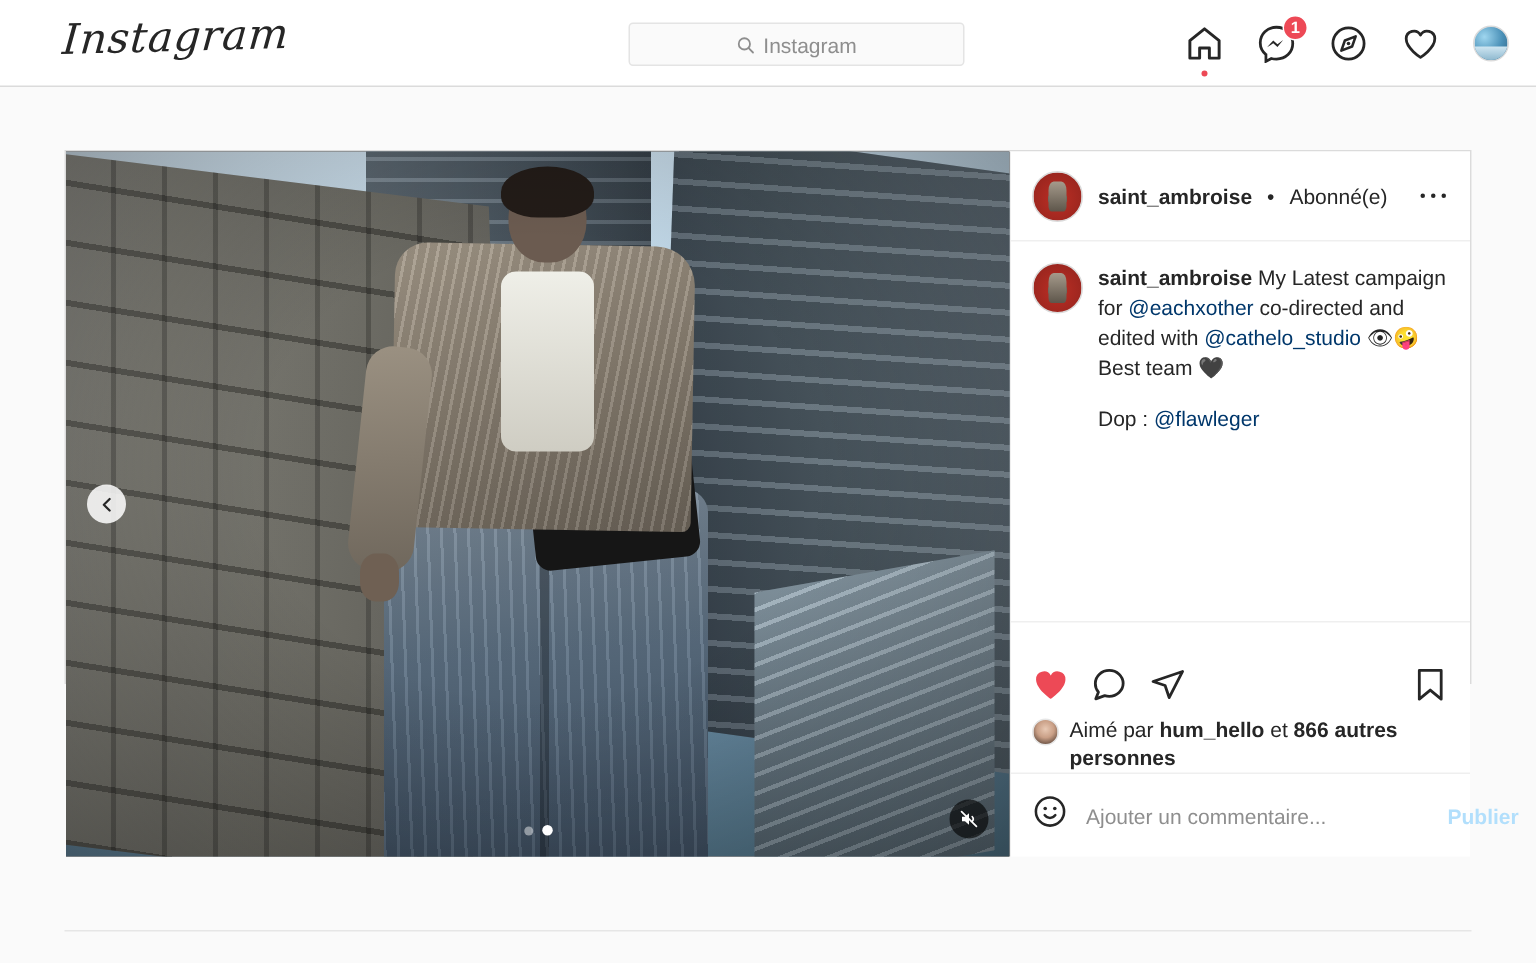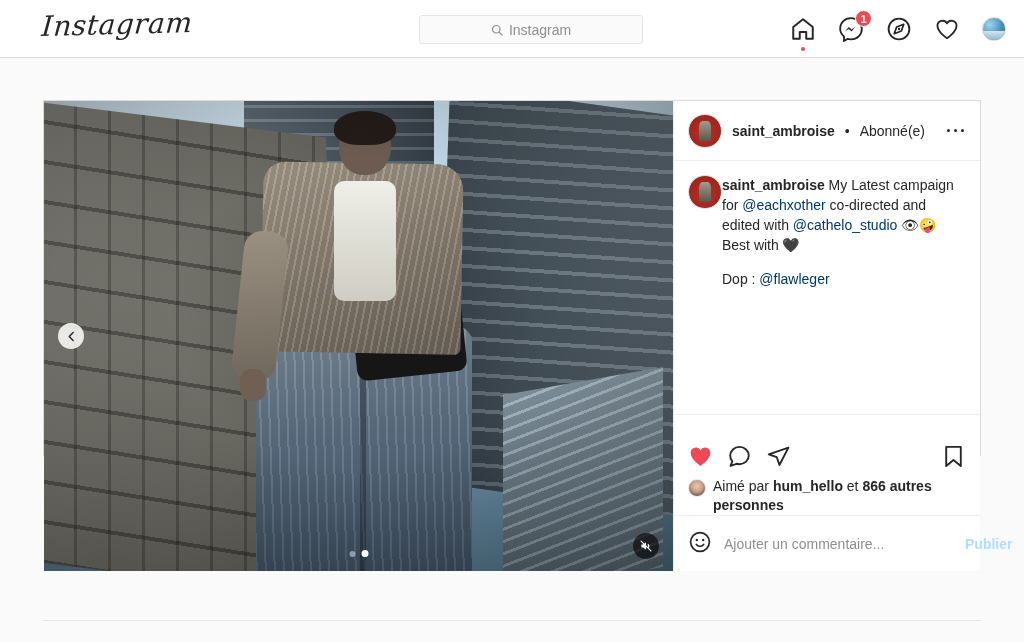--- a/index.html
+++ b/index.html
@@ -225,21 +225,21 @@
   .head-sep { font-size: 14px; color:#262626; }
   .head-follow { font-size: 14px; color:#262626; }
   .more-btn {
     margin-left:auto; display:flex; gap:3.5px; align-items:center; cursor:pointer;
     padding: 6px 2px;
   }
   .more-btn i { width:3.5px; height:3.5px; background:#262626; border-radius:50%; display:block;}
 
   .caption-wrap {
     flex: 1 1 auto; padding: 14px 14px 6px 14px; overflow: hidden;
-    display: flex;  justify-content: flex-end;
+    display: flex; gap: 10px; justify-content: flex-end;
   }
   .cap-body { font-size: 14px; line-height: 20px; color:#262626; }
   .cap-body b { font-weight: bold; }
   .mention { color:#00376b; }
   .cap-p { margin-top: 14px; }
 
   .actions {
     border-top: 1px solid #efefef;
     padding: 24px 14px 0 14px; flex: 0 0 auto;
   }
@@ -374,21 +374,21 @@
       <span class="more-btn">
           <i></i>
           <i></i>
           <i></i>
         </span>
     </div>
 
     <div class="caption-wrap">
       <div class="av-statue"></div>
       <div class="cap-body">
-        <span><b>saint_ambroise</b><span> My Latest campaign for </span><span class="mention">@eachxother</span><span> co-directed and edited with </span><span class="mention">@cathelo_studio</span> <span>👁</span><span>🤪</span><br><span>Best with </span><span>🖤</span></span>
+        <span><b>saint_ambroise</b><span> My Latest campaign for </span><span class="mention">@eachxother</span><span> co-directed and edited with </span><span class="mention">@cathelo_studio</span> <span>👁</span><span>🤪</span><br><span>Best team </span><span>🖤</span></span>
 
 
         <div class="cap-p"><span>Dop : </span><span class="mention">@flawleger</span></div>
 
       </div>
     </div>
 
     <div class="actions">
       <div class="act-row">
 

